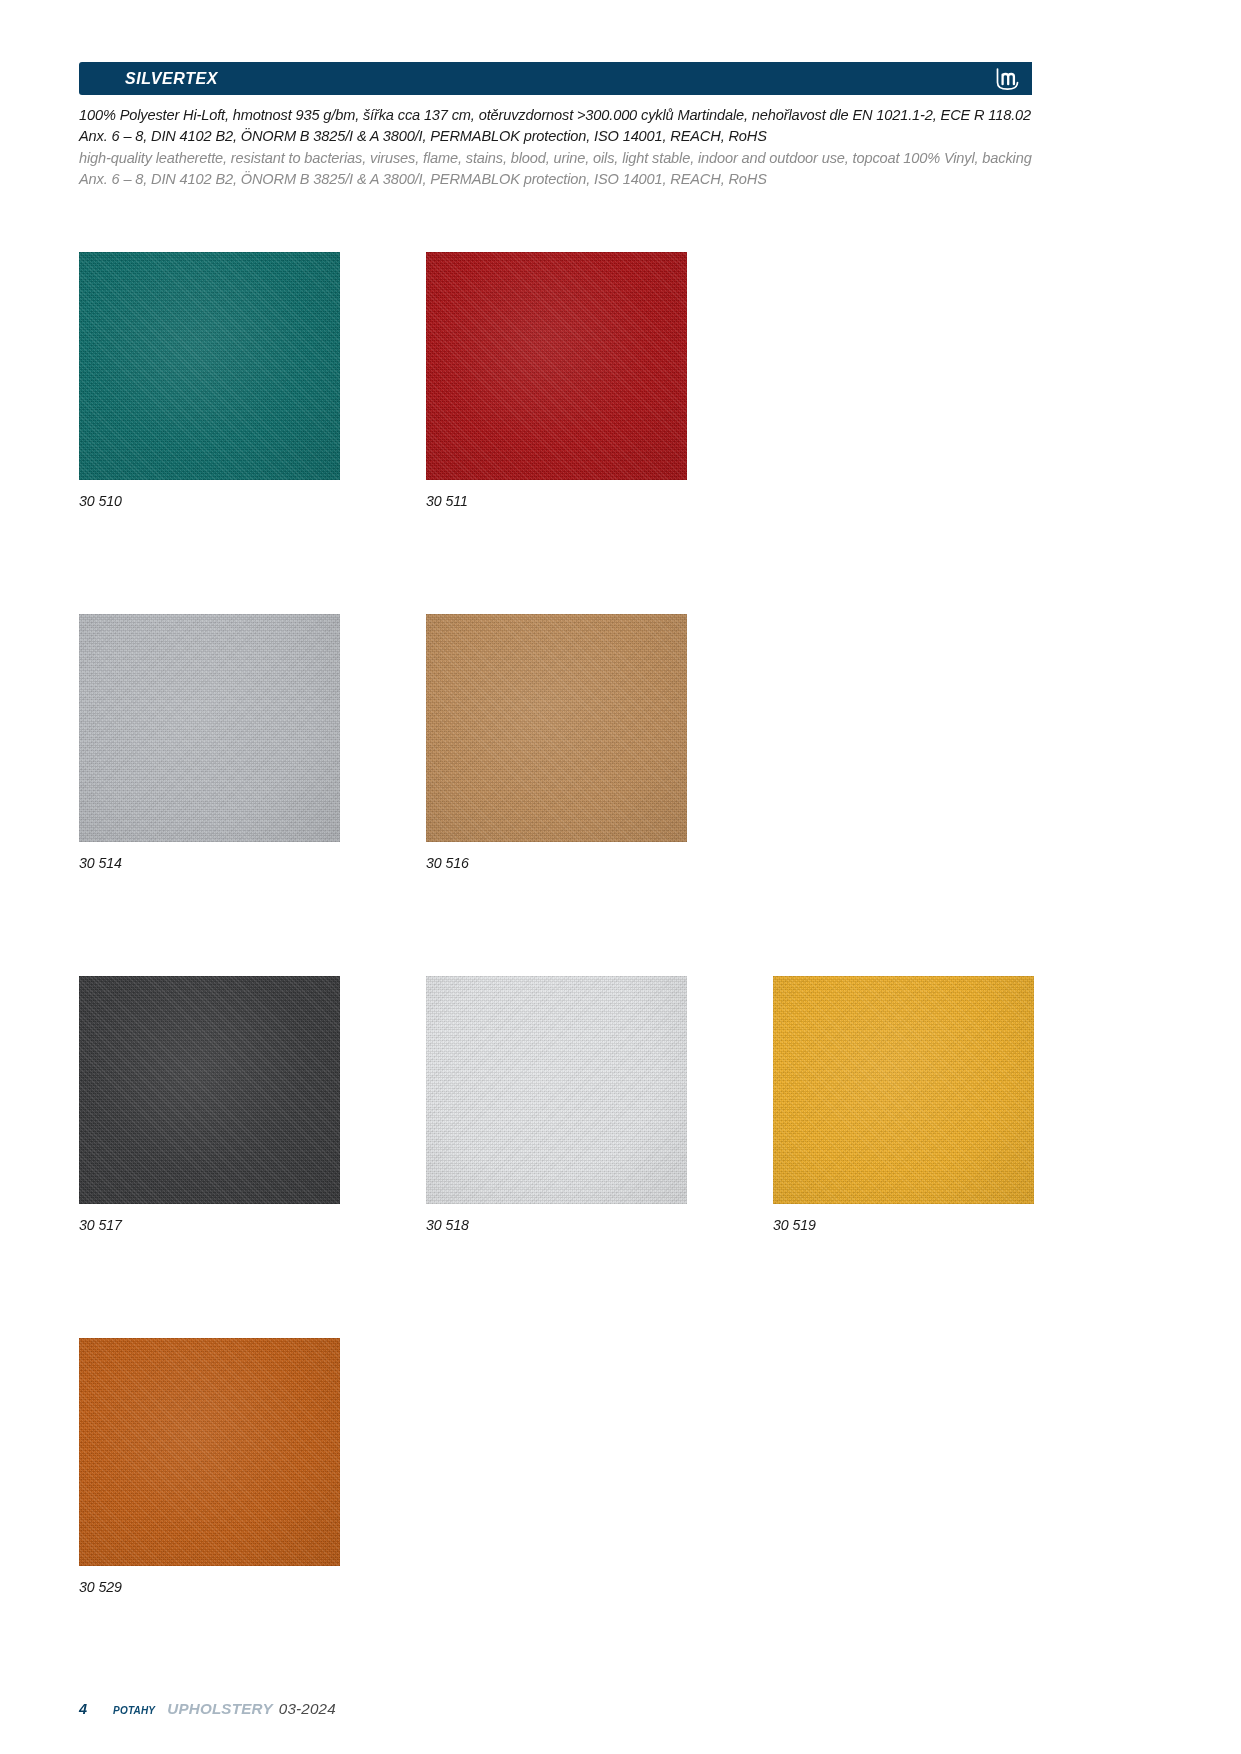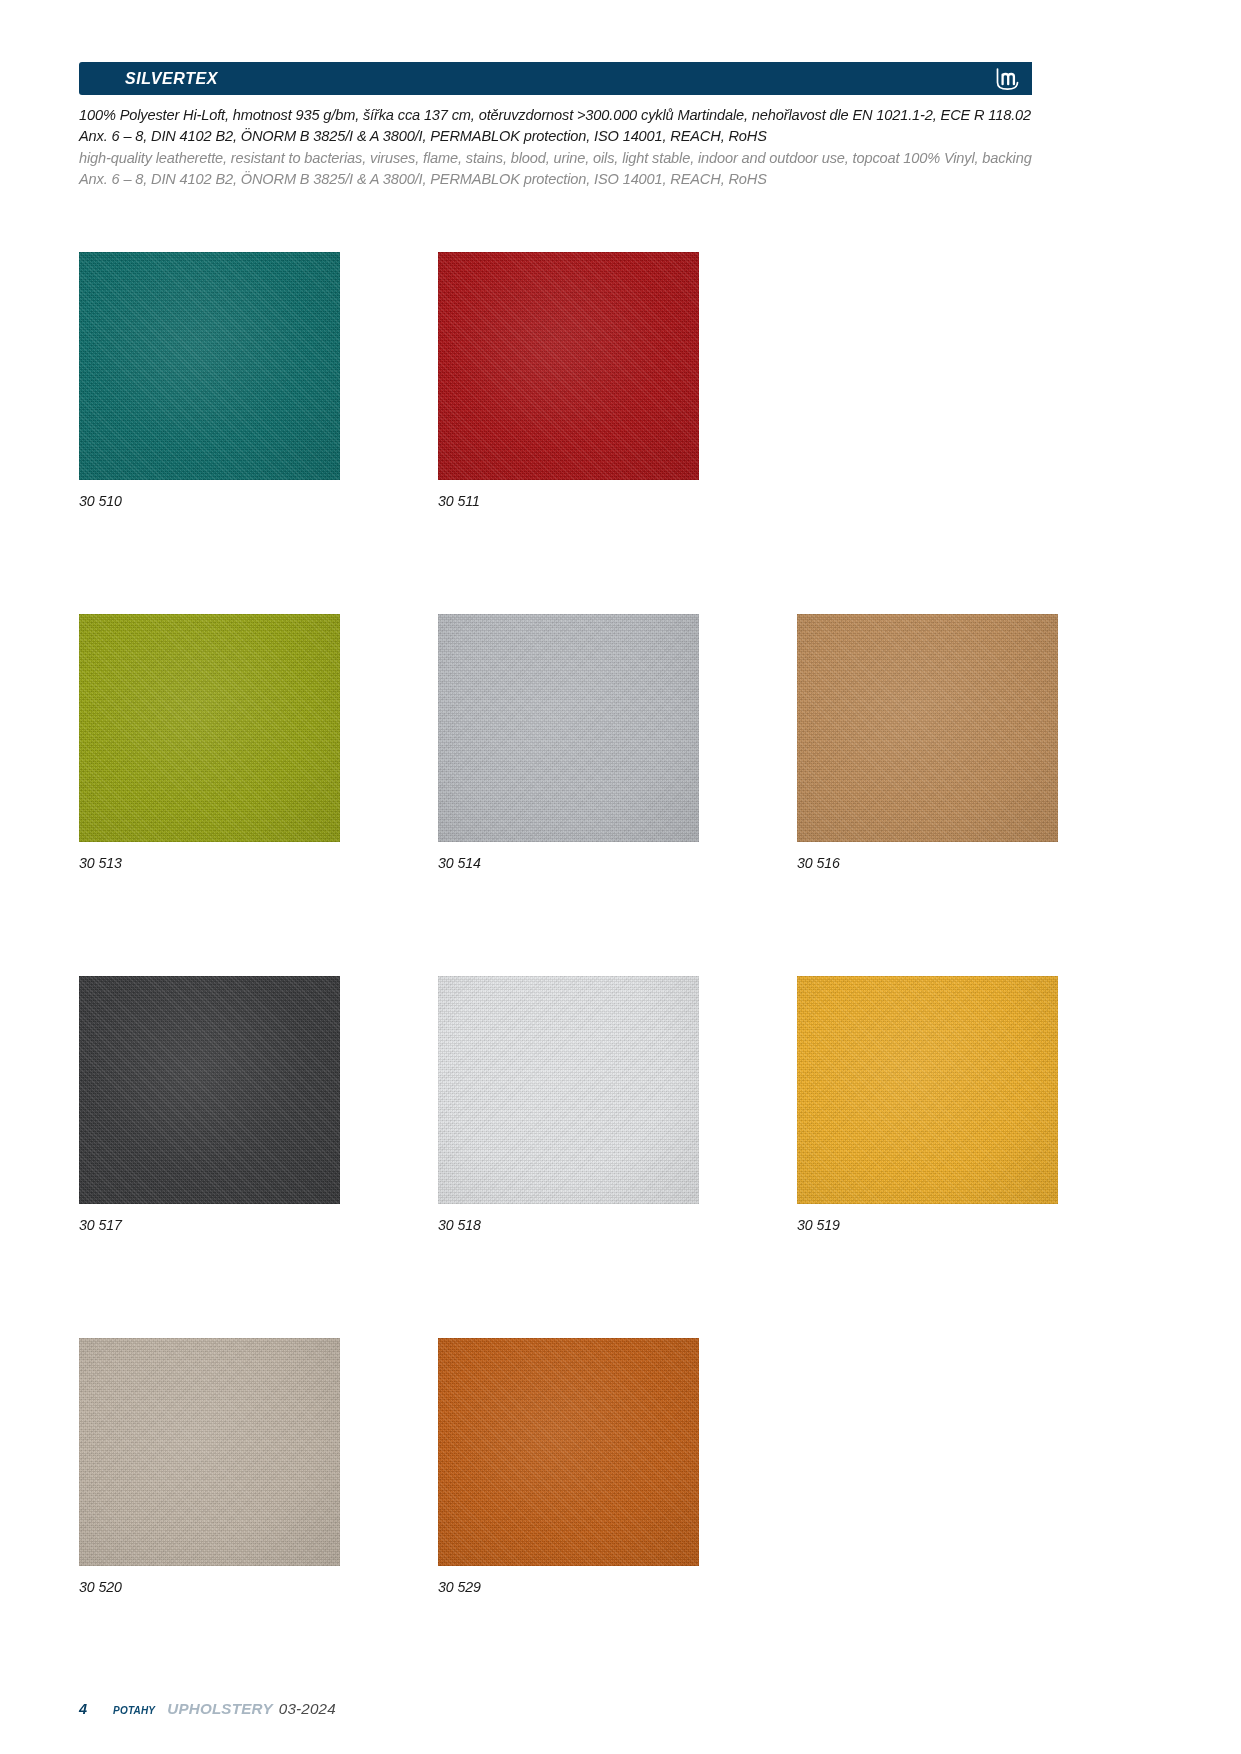--- a/index.html
+++ b/index.html
@@ -83,21 +83,21 @@
 
   
   .grid {
     position: absolute;
     left: 79px;
     top: 252px;
     width: 955px;
   }
   .row {
     display: flex;
-    gap: 12px;
+    gap: 0;
     margin-bottom: 0;
     position: relative;
   }
   .cell {
     width: 261px;
     margin-right: 86px;
   }
   .cell:last-child { margin-right: 0; }
 
   .swatch {
@@ -227,28 +227,20 @@
           <div class="vign"></div>
         </div>
         <div class="swatch-label">30 511</div>
       </div>
     </div>
 
     <div class="row-spacer"></div>
 
     <div class="row">
       <div class="cell">
-        <div class="swatch" style="background-color: rgb(148, 162, 17);">
-          <div class="weave"></div>
-          <div class="grain"></div>
-          <div class="vign"></div>
-        </div>
-        <div class="swatch-label">30 513</div>
-      </div>
-      <div class="cell">
         <div class="swatch" style="background-color: rgb(185, 188, 193);">
           <div class="weave"></div>
           <div class="grain"></div>
           <div class="vign"></div>
         </div>
         <div class="swatch-label">30 514</div>
       </div>
       <div class="cell">
         <div class="swatch" style="background-color: rgb(189, 139, 88);">
           <div class="weave"></div>
@@ -284,28 +276,20 @@
           <div class="grain"></div>
           <div class="vign"></div>
         </div>
         <div class="swatch-label">30 519</div>
       </div>
     </div>
 
     <div class="row-spacer"></div>
 
     <div class="row">
-      <div class="cell">
-        <div class="swatch" style="background-color: rgb(192, 180, 165);">
-          <div class="weave"></div>
-          <div class="grain"></div>
-          <div class="vign"></div>
-        </div>
-        <div class="swatch-label">30 520</div>
-      </div>
       <div class="cell">
         <div class="swatch" style="background-color: rgb(192, 92, 19);">
           <div class="weave"></div>
           <div class="grain"></div>
           <div class="vign"></div>
         </div>
         <div class="swatch-label">30 529</div>
       </div>
       <div class="cell"></div>
     </div>

